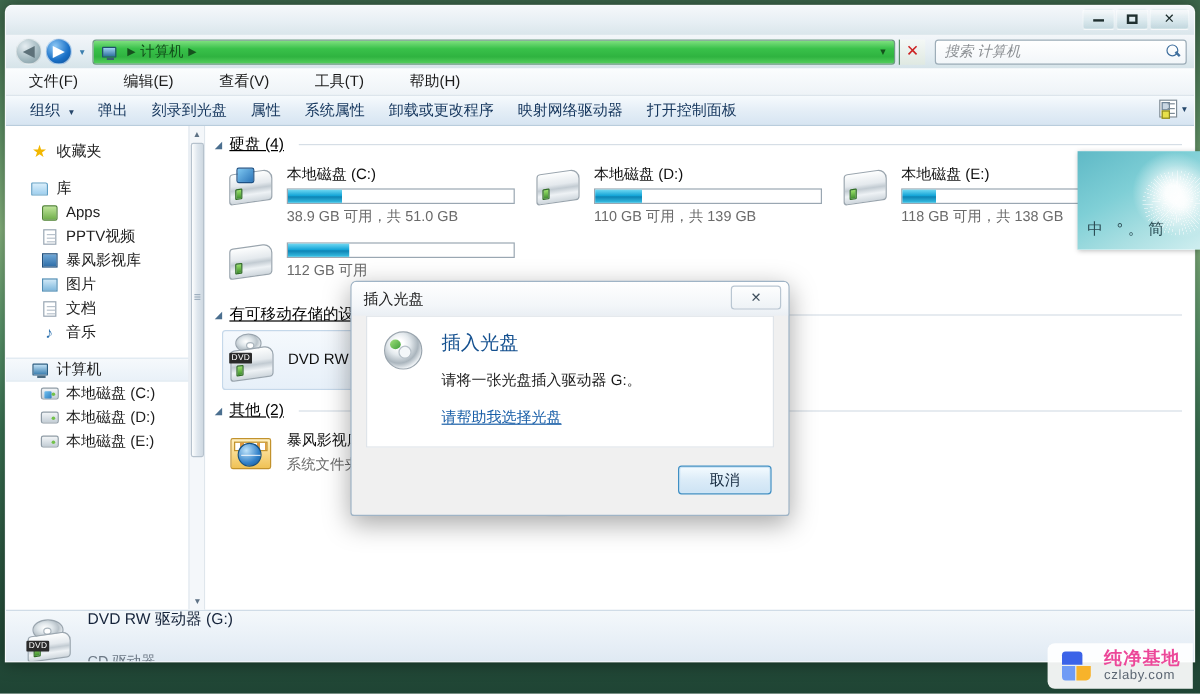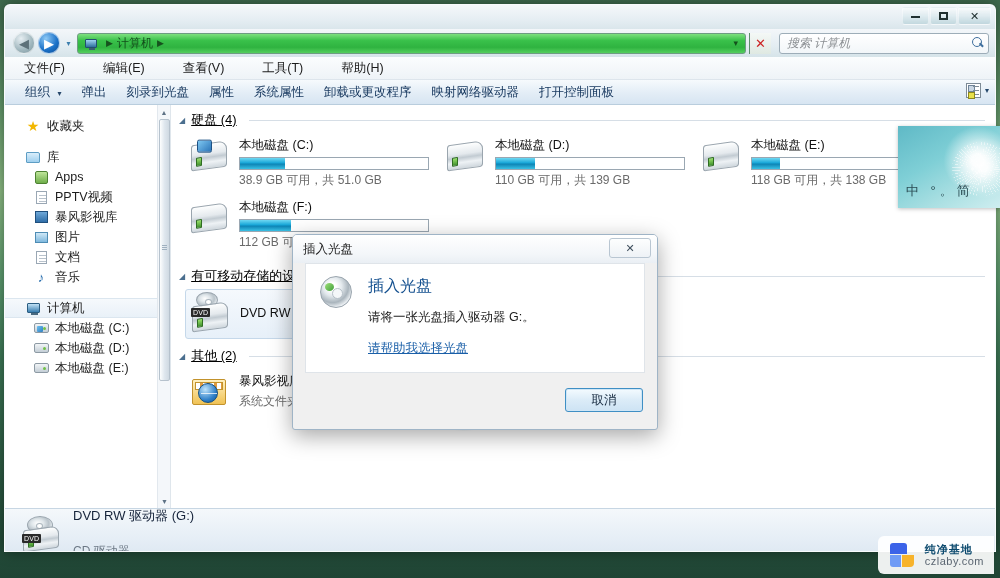--- a/index.html
+++ b/index.html
@@ -264,21 +264,21 @@
   .dlgshadowblob { position:absolute; left:440px; top:420px; width:48px; height:11px; border-radius:50%;
     background:radial-gradient(ellipse, rgba(150,190,215,.85), rgba(150,190,215,0) 70%); }
 
   
   #watermark { position:absolute; right:6px; bottom:4px; display:flex; align-items:center; gap:7px;
     background:rgba(255,255,255,.92); border-radius:6px 0 0 6px; padding:5px 10px 5px 12px; }
   #watermark .logo { width:28px; height:28px; position:relative; }
   #watermark .logo .b1 { position:absolute; left:0; top:2px; width:17px; height:11px; background:#3b63e8; border-radius:3px 3px 0 0; }
   #watermark .logo .b2 { position:absolute; left:0; top:14px; width:11px; height:12px; background:#6f9bf5; border-radius:0 0 0 3px; }
   #watermark .logo .b3 { position:absolute; left:12px; top:14px; width:12px; height:12px; background:#f7b32b; border-radius:0 0 4px 0; }
-  #watermark .wt1 { font-size:11px; font-weight:bold; color:#0c4a6e; letter-spacing:1px; line-height:1.1; }
+  #watermark .wt1 { font-size:15px; font-weight:bold; color:#ec4899; letter-spacing:1px; line-height:1.1; }
   #watermark .wt2 { font-size:11px; color:#5b6672; letter-spacing:.5px; }
 </style>
 </head>
 <body>
 
 <div id="window">
 
   <div id="titlebar">
     <div class="wbtns">
       <div class="wbtn">
@@ -474,21 +474,20 @@
               </div>
             <div class="sub">118 GB 可用，共 138 GB</div>
           </div>
         </div>
 
         <div class="tile">
           <div class="dicon">
               <div class="drv"></div>
             </div>
           <div>
-            <div class="dname">本地磁盘 (F:)</div>
             <div class="bar">
                 <span style="width:27%"></span>
               </div>
             <div class="sub">112 GB 可用</div>
           </div>
         </div>
       </div>
 
       <div class="grouphdr" style="padding-top:10px">
         <span class="tri">◢</span>

